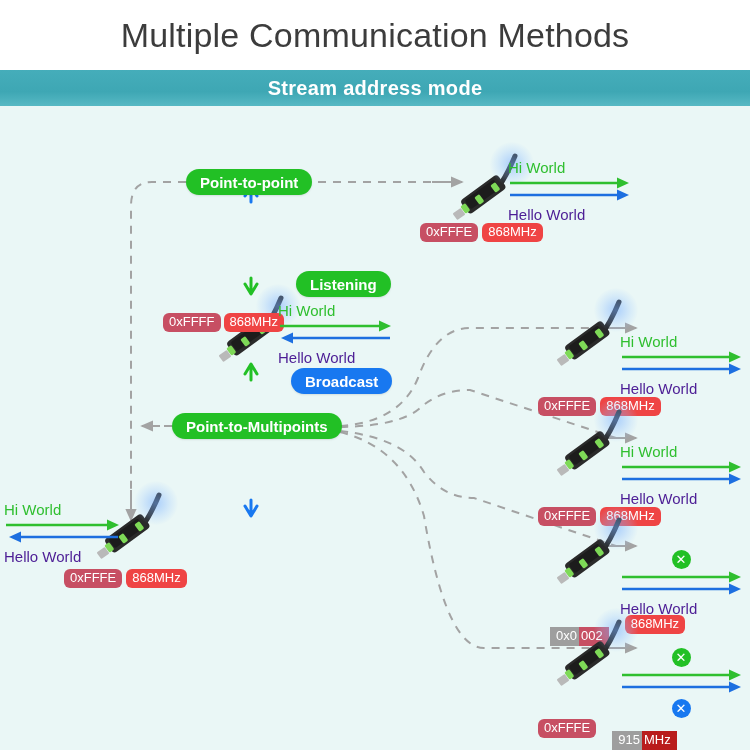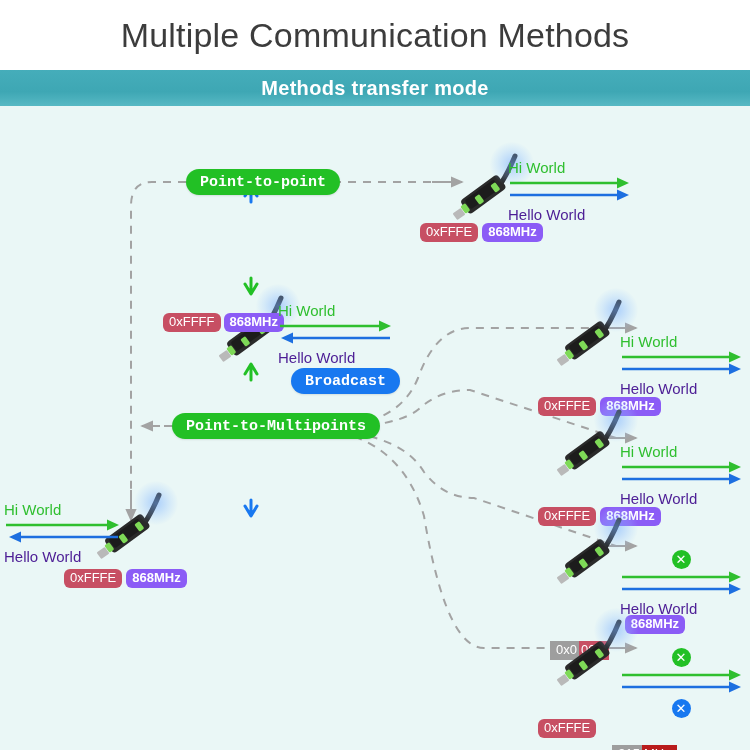--- a/index.html
+++ b/index.html
@@ -41,36 +41,35 @@
   .pill{
     position:absolute;
     border-radius:999px;
     color:#ffffff;
     font-size:15px;font-weight:bold;
     display:flex;align-items:center;justify-content:center;
     white-space:nowrap;
     box-shadow:0 1px 2px rgba(0,0,0,0.10);
     padding:0 14px;
     height:26px;
-    font-family:Liberation Mono, monospace;
   }
   .pill.green{background:#22c025;}
   .pill.blue{background:#1878f0;}
 
   
   .badgerow{position:absolute;display:flex;gap:4px;align-items:flex-start;white-space:nowrap;}
   .badge{
     border-radius:6px;color:#fff;font-size:13px;
     padding:2px 6px 3px 6px;line-height:14px;
     display:inline-block;
   }
   .badge.addr{background:#c74f63;}
-  .badge.freq{background:#8b5cf6;font-weight:bold;}
+  .badge.freq{background:#ef4444;}
   .badge.ghost{background:#d7dedd;color:#f0f5f4;}
-  .badge.split{padding:12px;display:inline-flex;overflow:hidden;margin-top:14px;}
+  .badge.split{padding:12px;display:inline-flex;overflow:hidden;}
   .badge.split span{padding:2px 2px 3px 2px;display:inline-block;}
   .badge.split span:first-child{padding-left:6px;}
   .badge.split span:last-child{padding-right:6px;}
   .seg-gray{background:#9e9e9e;}
   .seg-red{background:#c74f63;}
   .seg-purple{background:#b91c1c;}
 
   
   .device{position:absolute;width:86px;height:86px;}
   .device .glow{
@@ -97,21 +96,21 @@
 </style>
 </head>
 <body>
 
 <div id="root">
 
   <div class="title-bar">
     <div class="title">Multiple Communication Methods</div>
   </div>
   <div class="sub-bar">
-    <div class="subtitle">Methods transfer mode</div>
+    <div class="subtitle">Stream address mode</div>
   </div>
 
   <div class="canvas">
 
     <svg class="wires" viewBox="0 0 750 644">
       <defs>
         <marker id="ah" markerWidth="7" markerHeight="7" refX="5.5" refY="3.2" orient="auto">
           <path d="M0,0.4 L6.4,3.2 L0,6.0 z" fill="#a3a3a3"></path>
         </marker>
         <marker id="ahl" markerWidth="7" markerHeight="7" refX="5.5" refY="3.2" orient="auto">
@@ -166,20 +165,23 @@
     </svg>
 
     <div class="pill green" style="left:186px;top:63px;">
       <span>Point-to-point</span>
     </div>
 
     <div class="pill green" style="left:172px;top:307px;">
       <span>Point-to-Multipoints</span>
     </div>
 
+    <div class="pill green" style="left:296px;top:165px;">
+      <span>Listening</span>
+    </div>
 
     <div class="pill blue" style="left:291px;top:262px;">
       <span>Broadcast</span>
     </div>
 
     <div class="device" style="left:218px;top:178px;">
       <div class="glow"></div>
       <svg width="86" height="86" viewBox="0 0 86 86">
         <g>
           <path d="M63,14 C58,26 52,38 45,47" stroke="#232323" stroke-width="5" fill="none" stroke-linecap="round"></path>

